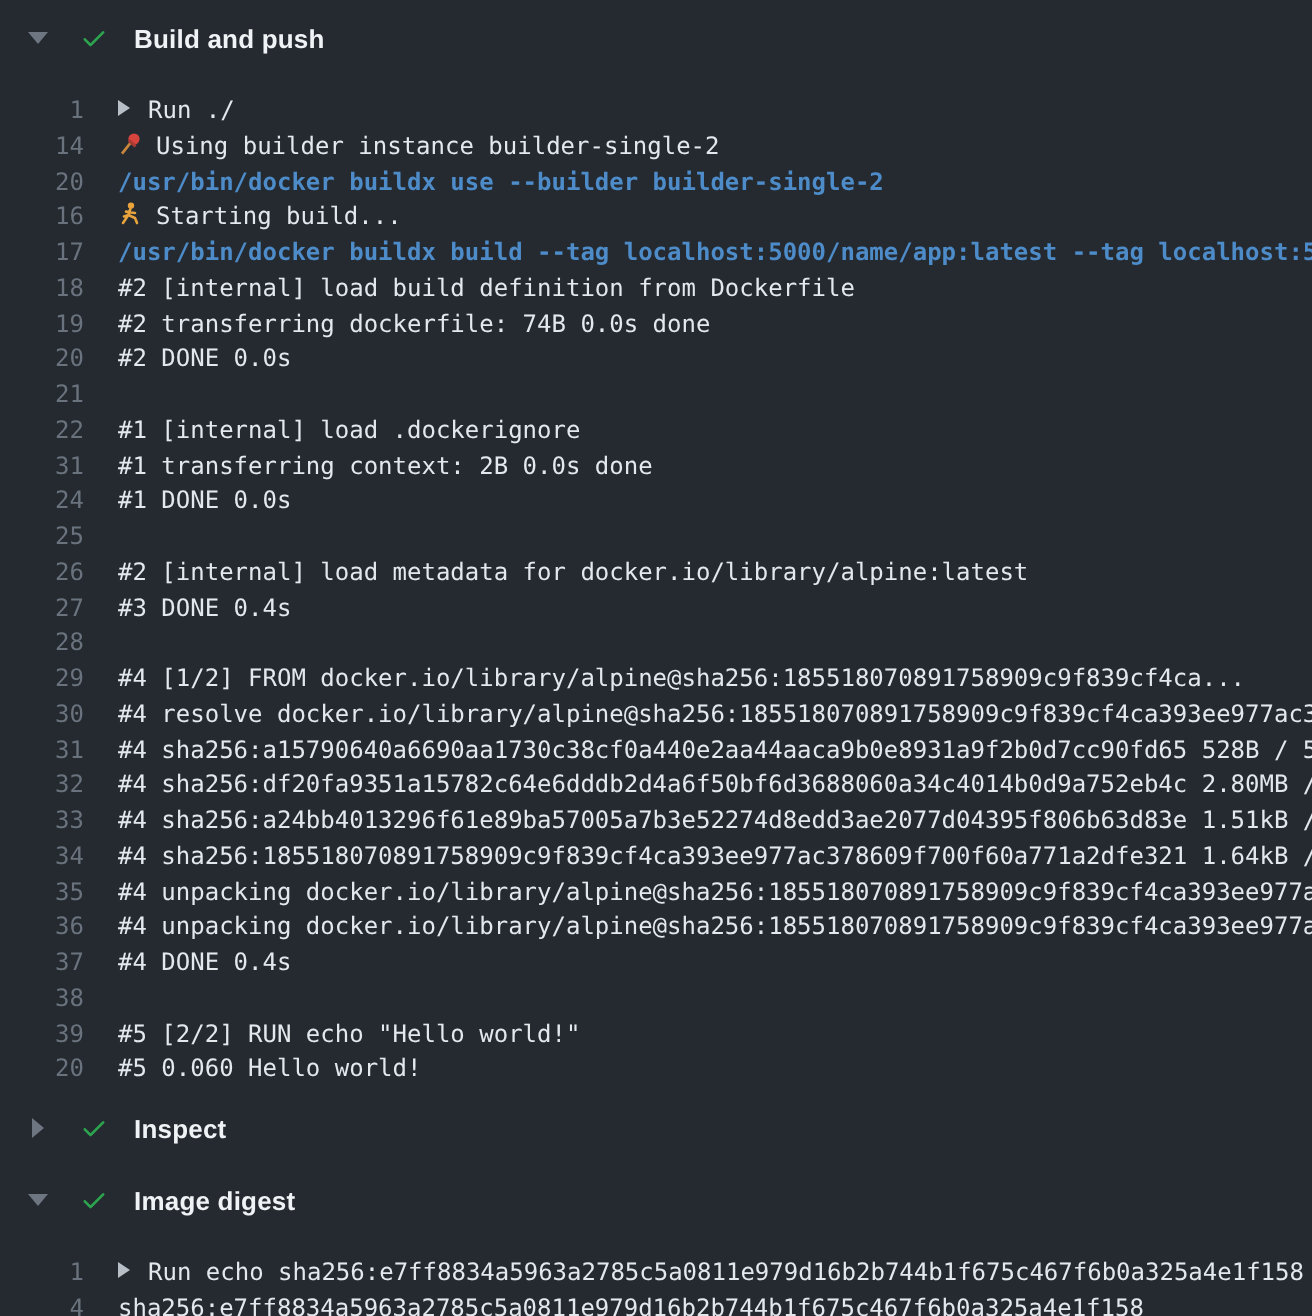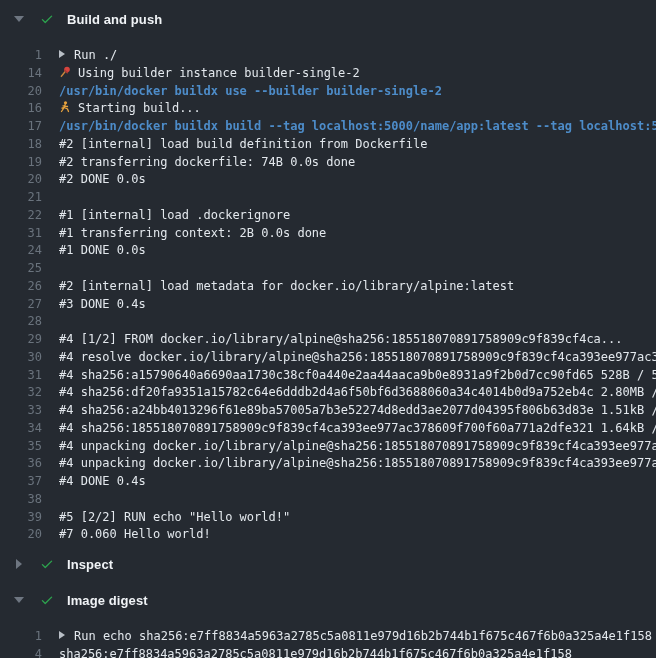--- a/index.html
+++ b/index.html
@@ -219,21 +219,21 @@
     <span class="line-text"><span></span></span>
   </div>
 
   <div class="log-line">
     <span class="line-num">39</span>
     <span class="line-text"><span>#5 [2/2] RUN echo "Hello world!"</span></span>
   </div>
 
   <div class="log-line">
     <span class="line-num">20</span>
-    <span class="line-text"><span>#7 0.060 Hello world!</span></span>
+    <span class="line-text"><span>#5 0.060 Hello world!</span></span>
   </div>
 </div>
   </section>
 
   <section class="step">
     <header class="step-header">
       <span class="chevron">
             <i class="tri-right"></i>
           </span>
       <span class="check">

